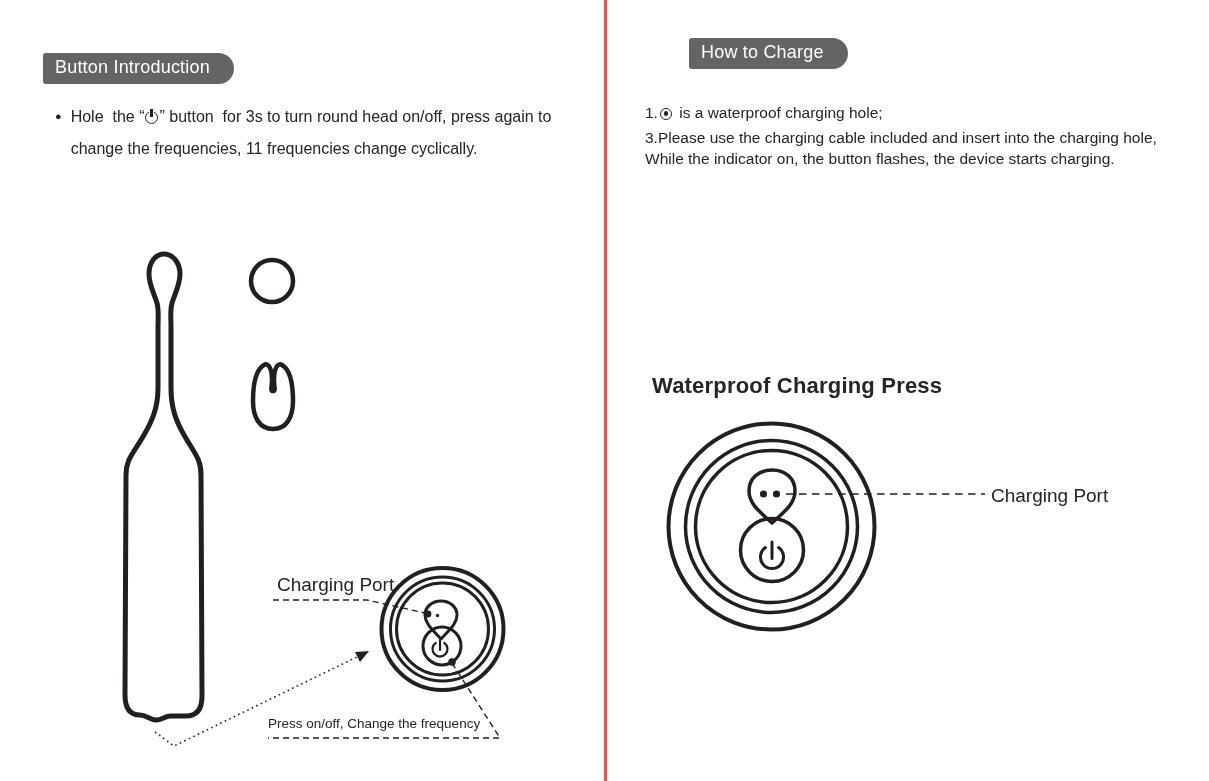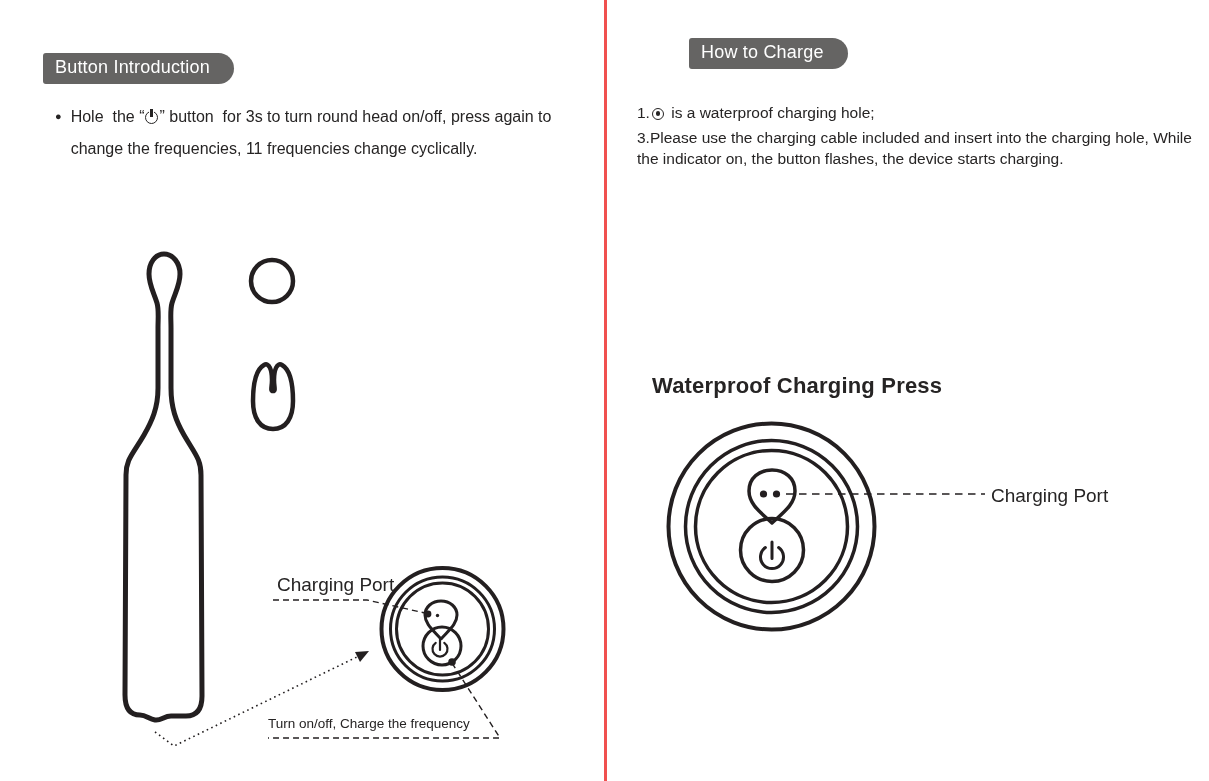--- a/index.html
+++ b/index.html
@@ -31,21 +31,21 @@
     display:inline-block;width:13px;height:13px;border:1.6px solid var(--ink);
     border-radius:50%;position:relative;vertical-align:-2px;margin:0 1px;
   }
   .power-inline::after{
     content:"";position:absolute;left:50%;top:-3.5px;width:2.2px;height:8px;
     margin-left:-2.5px;background:var(--ink);background-clip:padding-box;
     border-left:1.4px solid #fff;border-right:1.4px solid #fff;
   }
 
   .steps{position:absolute;left:637px;top:102px;width:562px;font-size:15.5px;line-height:21px;}
-  .step{margin-bottom:4px;}
+  .step{margin-bottom:4px;margin-left:8px;}
   .circled-dot{
     display:inline-block;width:12px;height:12px;border:1.6px solid var(--ink);
     border-radius:50%;position:relative;vertical-align:-1.5px;margin:0 3px 0 2px;
   }
   .circled-dot::after{
     content:"";position:absolute;left:50%;top:50%;width:4.6px;height:4.6px;
     margin:-2.3px 0 0 -2.3px;background:var(--ink);border-radius:50%;
   }
 
   .subheading{position:absolute;left:652px;top:373px;font-size:22px;font-weight:700;letter-spacing:.2px;}
@@ -103,21 +103,21 @@
     <circle class="fillink" cx="288" cy="59" r="3.4"></circle>
     <circle class="fillink" cx="297.5" cy="60.5" r="1.7"></circle>
     <circle class="fillink" cx="312" cy="107" r="3.8"></circle>
     <polyline class="stroke" stroke-width="1.4" stroke-dasharray="6 4" points="133,45 227,45 285,58"></polyline>
     <polyline class="stroke" stroke-width="1.4" stroke-dasharray="6 4" points="312,108 360,183 128,183"></polyline>
     <polyline class="stroke" stroke-width="1.6" stroke-dasharray="1.6 3.4" points="15,177 34,191 221,100"></polyline>
     <polygon class="fillink" points="229,96 215,97 220,107"></polygon>
   </svg>
 
   <div class="callout callout-cp-left">Charging Port</div>
-  <div class="callout callout-power">Turn on/off, Charge the frequency</div>
+  <div class="callout callout-power">Press on/off, Change the frequency</div>
 
   <div class="badge badge-right">
     <span>How to Charge</span>
   </div>
 
   <div class="steps">
     <div class="step"><span>1.</span><span class="circled-dot"></span><span> is a waterproof charging hole;</span></div>
     <div class="step"><span>3.Please use the charging cable included and insert into the charging hole, While the indicator on, the button flashes, the device starts charging.</span></div>
   </div>
 

